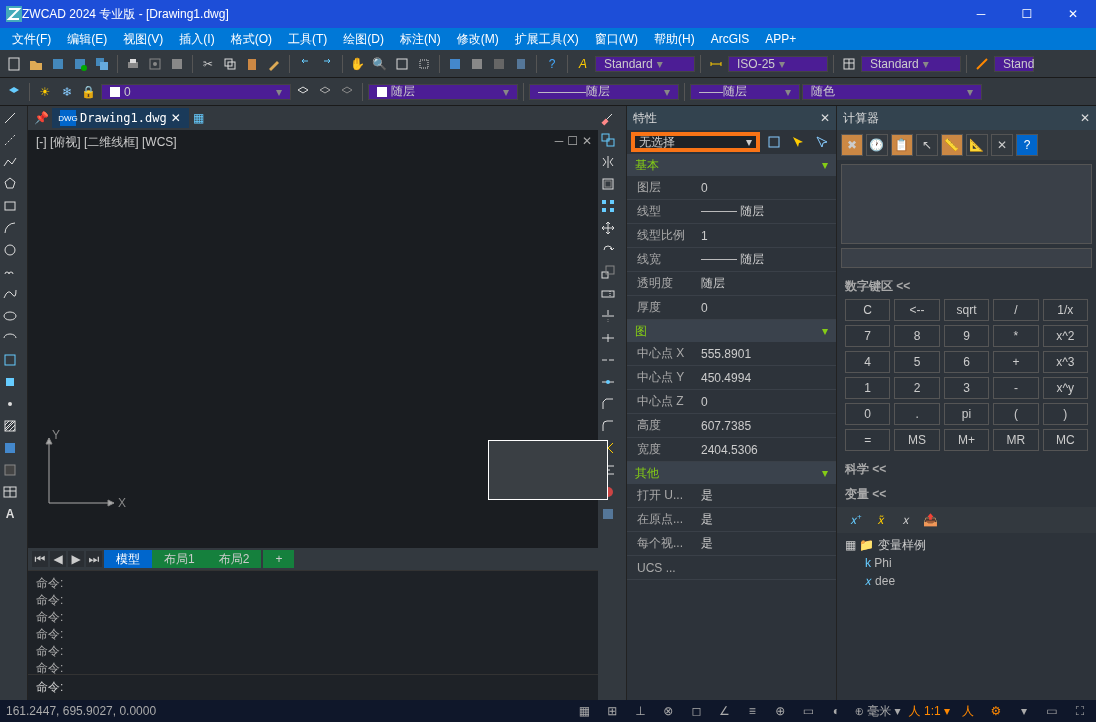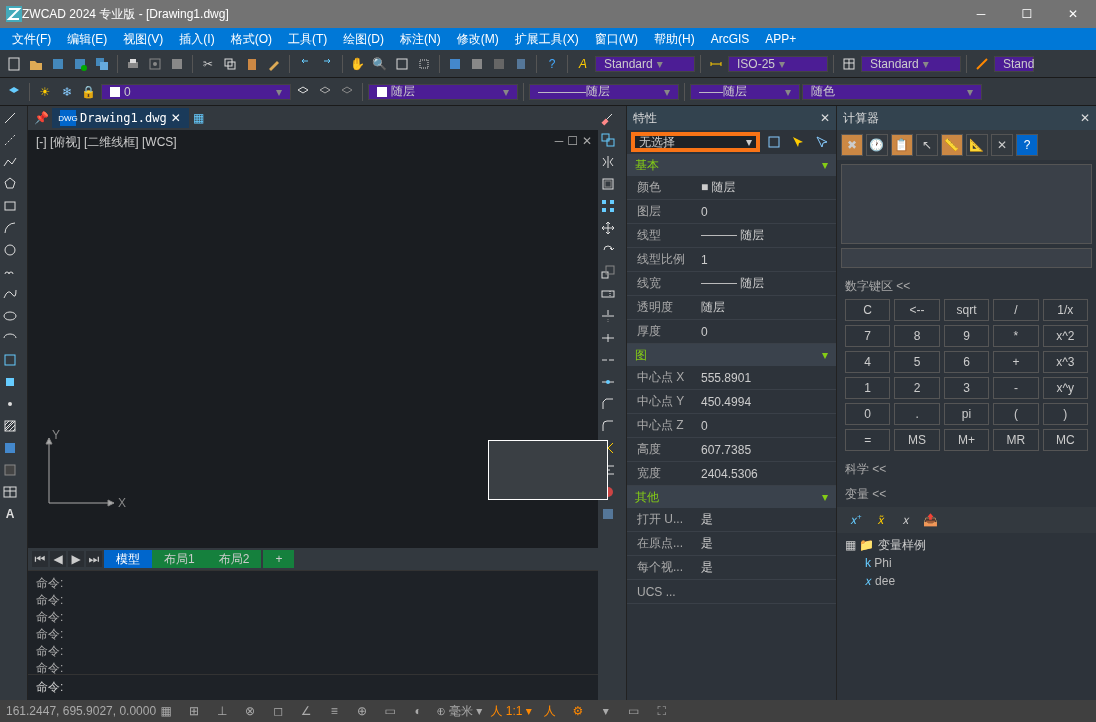--- a/index.html
+++ b/index.html
@@ -1,17 +1,17 @@
 <!DOCTYPE html>
 <html><head>
 <meta charset="utf-8">
 <style>
 *{margin:0;padding:0;box-sizing:border-box;font-family:"Microsoft YaHei",sans-serif;font-size:12px;user-select:none}
 body{background:#2b2b2b;width:1096px;height:722px;overflow:hidden;position:relative;color:#ccc}
-.titlebar{background:#737373;height:28px;display:flex;align-items:center;color:#fff;padding-left:6px}
+.titlebar{background:#1d4ed8;height:28px;display:flex;align-items:center;color:#fff;padding-left:6px}
 .titlebar .title{flex:1}
 .titlebar .wbtns{display:flex}
 .titlebar .wbtn{width:46px;height:28px;display:flex;align-items:center;justify-content:center;color:#fff}
 .menubar{background:#0078d7;height:22px;display:flex;align-items:center;padding-left:4px;color:#fff}
 .menubar .m{padding:2px 8px;cursor:pointer}
 .toolbar1{background:#33393f;height:28px;display:flex;align-items:center;padding-left:4px;border-bottom:1px solid #1a1a1a;gap:2px}
 .toolbar2{background:#33393f;height:28px;display:flex;align-items:center;padding-left:4px;border-bottom:1px solid #1a1a1a;gap:2px}
 .tbtn{width:20px;height:20px;border:1px solid transparent;display:flex;align-items:center;justify-content:center;cursor:pointer}
 .sep{width:1px;height:18px;background:#555;margin:0 3px}
 .combo{background:#4c1d95;border:1px solid #444;height:16px;display:flex;align-items:center;padding:0 8px;color:#ccc;cursor:pointer}
@@ -43,26 +43,26 @@
 .proprow .k{width:70px;padding-left:10px;color:#aaa}
 .proprow .v{flex:1;color:#ccc;padding-left:4px}
 .propsec{background:#3a424c;height:22px;display:flex;align-items:center;padding:0 8px;color:#84cc16;justify-content:space-between;cursor:pointer}
 .selrow{display:flex;height:24px;align-items:center;padding:0 4px;gap:4px}
 .selcombo{flex:1;background:#1e2227;border:4px solid #f97316;height:20px;display:flex;align-items:center;padding:0 4px;justify-content:space-between}
 .calcpanel{width:260px;background:#2d333a;display:flex;flex-direction:column;border-left:1px solid #222}
 .calcicons{display:flex;gap:3px;padding:4px;background:#33393f}
 .calcicons .ci{width:22px;height:22px;border:1px solid #555;display:flex;align-items:center;justify-content:center;cursor:pointer}
 .calcdisp{margin:4px;height:80px;background:#3a4048;border:1px solid #555}
 .calcinp{margin:0 4px 6px;height:20px;background:#3a4048;border:1px solid #555}
-.calcsec{padding:4px 8px;color:#aaa;font-weight:normal}
+.calcsec{padding:4px 8px;color:#aaa;font-weight:bold}
 .calcgrid{display:grid;grid-template-columns:repeat(5,1fr);gap:4px;padding:0 8px 6px}
 .calcbtn{height:22px;border:1px solid #555;background:#2d333a;display:flex;align-items:center;justify-content:center;cursor:pointer;color:#ccc}
 .vartree{padding:4px 8px}
 .vartree .vr{padding:2px 0 2px 20px;color:#bbb}
-.statusbar{position:absolute;bottom:0;left:0;right:0;height:22px;background:#404040;display:flex;align-items:center;padding:0 6px;color:#aaa;justify-content:flex-start}
+.statusbar{position:absolute;bottom:0;left:0;right:0;height:22px;background:#0f172a;display:flex;align-items:center;padding:0 6px;color:#aaa;justify-content:space-between}
 .statusbar .sr{display:flex;gap:8px;align-items:center}
 .ic{width:16px;height:16px;display:inline-flex;align-items:center;justify-content:center}
 svg{display:block}
 </style>
 </head>
 <body>
 
 <div class="titlebar">
   <span class="ic">
       <svg width="16" height="16">
@@ -579,24 +579,20 @@
           <svg width="14" height="14">
             <path d="M2 2l10 5-4 1-1 4z" fill="none" stroke="#8cf"></path>
           </svg>
         </span>
     </div>
     <div class="propsec">
         <span>基本</span>
         <span>▾</span>
       </div>
     <div id="basicrows">
-        <div class="proprow">
-          <span class="k">颜色</span>
-          <span class="v">■ 随层</span>
-        </div>
         <div class="proprow">
           <span class="k">图层</span>
           <span class="v">0</span>
         </div>
         <div class="proprow">
           <span class="k">线型</span>
           <span class="v">——— 随层</span>
         </div>
         <div class="proprow">
           <span class="k">线型比例</span>

